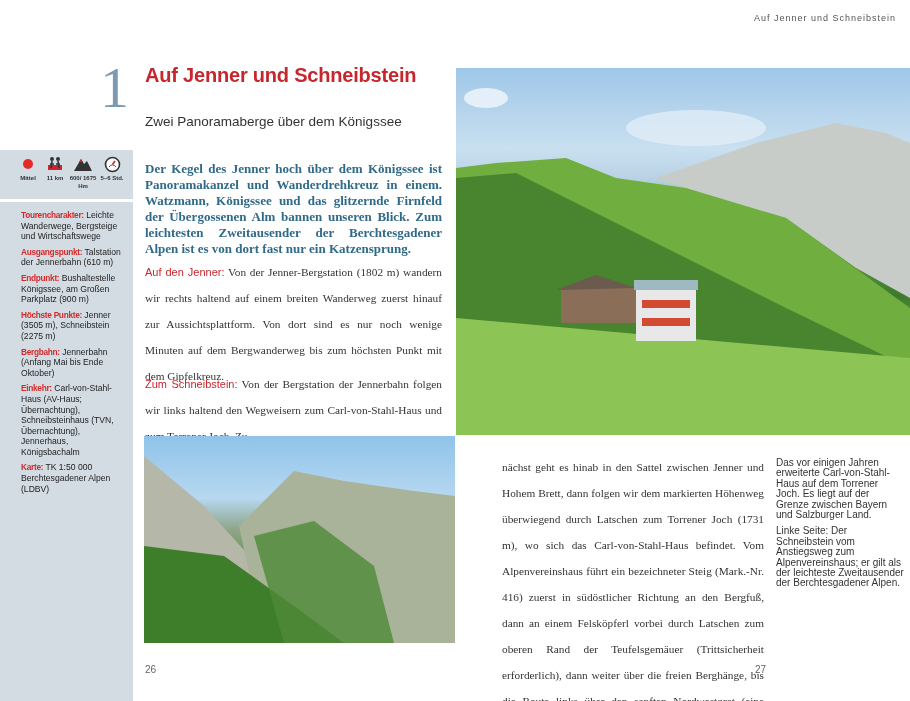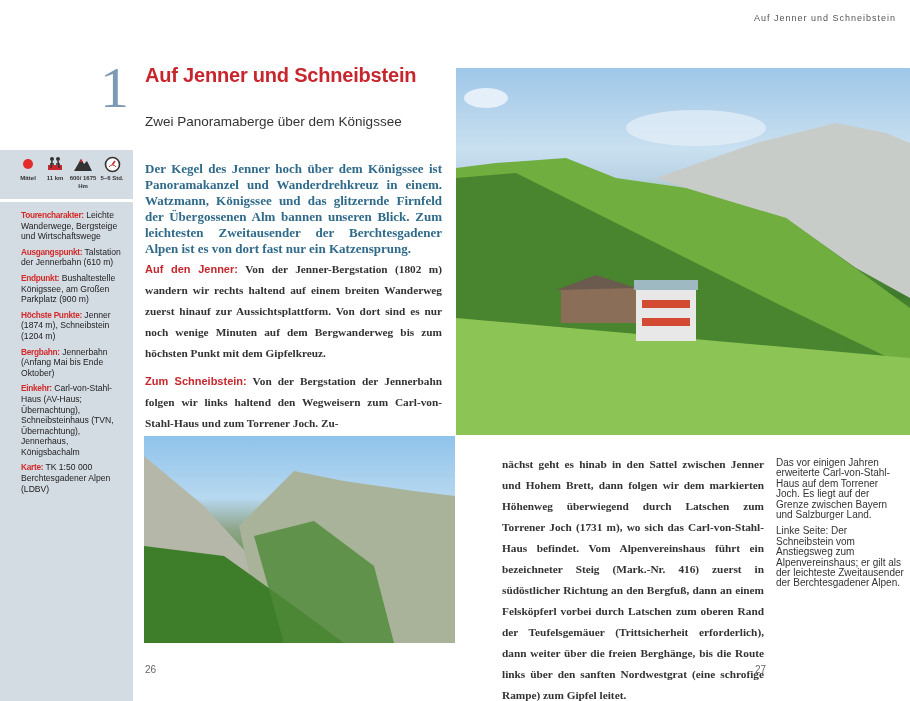--- a/index.html
+++ b/index.html
@@ -16,21 +16,21 @@
   .sidebar { position: absolute; left: 0; top: 150px; width: 133px; height: 551px; background: #d3dbe3; }
   .stats-box { position: absolute; left: 0; top: 150px; width: 133px; height: 52px; background: #d3dbe3; border-radius: 0 10px 0 0; border-bottom: 3px solid #ffffff; }
   .stat { position: absolute; top: 4px; width: 30px; text-align: center; font-size: 6px; color: #333; font-weight: bold; line-height: 8px; }
   .stat .ico { height: 20px; display: flex; align-items: center; justify-content: center; }
   .info { position: absolute; left: 21px; top: 210px; width: 108px; font-size: 8.6px; line-height: 10.6px; color: #222; }
   .info p { margin-bottom: 5px; }
   .info .lbl { color: #d42a2a; font-weight: bold; font-size: 8.3px; letter-spacing: -0.3px; text-align: right; }
 
   
   .lead { position: absolute; left: 145px; top: 161px; width: 297px; font-family: "Liberation Serif", serif; font-weight: bold; font-size: 13px; line-height: 16px; color: #2f6a8a; text-align: justify; }
-  .para { position: absolute; left: 145px; width: 297px; font-family: "Liberation Serif", serif; font-size: 11.3px; line-height: 21px; color: #333; text-align: justify; font-weight: bold; }
+  .para { position: absolute; left: 145px; width: 297px; font-family: "Liberation Serif", serif; font-size: 11.3px; line-height: 26px; color: #333; text-align: justify; }
   .para .lbl { font-family: "Liberation Sans", sans-serif; color: #c7262d; font-size: 11px; }
   .p1 { top: 259px; }
   .p2 { top: 371px; }
   .p3 { left: 502px; top: 454px; width: 262px; }
 
   .caption { position: absolute; left: 776px; top: 458px; width: 128px; font-size: 10px; line-height: 10.4px; color: #333; }
   .caption p { margin-bottom: 6px; }
 
   .pageno { position: absolute; top: 664px; font-size: 10px; color: #666; }
   .pg-left { left: 145px; }
@@ -89,21 +89,21 @@
         </svg>
       </div>
     <div>5–6 Std.</div>
   </div>
 </div>
 
 <div class="info">
   <p><span class="lbl">Tourencharakter:</span><span> Leichte Wanderwege, Bergsteige und Wirtschaftswege</span></p>
   <p><span class="lbl">Ausgangspunkt:</span><span> Talstation der Jennerbahn (610 m)</span></p>
   <p><span class="lbl">Endpunkt:</span><span> Bushaltestelle Königssee, am Großen Parkplatz (900 m)</span></p>
-  <p><span class="lbl">Höchste Punkte:</span><span> Jenner (1874 m), Schneibstein (1204 m)</span></p>
+  <p><span class="lbl">Höchste Punkte:</span><span> Jenner (3505 m), Schneibstein (2275 m)</span></p>
   <p><span class="lbl">Bergbahn:</span><span> Jennerbahn (Anfang Mai bis Ende Oktober)</span></p>
   <p><span class="lbl">Einkehr:</span><span> Carl-von-Stahl-Haus (AV-Haus; Übernachtung), Schneibsteinhaus (TVN, Übernachtung), Jennerhaus, Königsbachalm</span></p>
   <p><span class="lbl">Karte:</span><span> TK 1:50 000 Berchtesgadener Alpen (LDBV)</span></p>
 </div>
 
 <div class="lead">Der Kegel des Jenner hoch über dem Königssee ist Panoramakanzel und Wanderdrehkreuz in einem. Watzmann, Königssee und das glitzernde Firnfeld der Übergossenen Alm bannen unseren Blick. Zum leichtesten Zweitausender der Berchtesgadener Alpen ist es von dort fast nur ein Katzensprung.</div>
 
 <div class="para p1"><span class="lbl">Auf den Jenner:</span><span> Von der Jenner-Bergstation (1802 m) wandern wir rechts haltend auf einem breiten Wanderweg zuerst hinauf zur Aussichtsplattform. Von dort sind es nur noch wenige Minuten auf dem Bergwanderweg bis zum höchsten Punkt mit dem Gipfelkreuz.</span></div>
 <div class="para p2"><span class="lbl">Zum Schneibstein:</span><span> Von der Bergstation der Jennerbahn folgen wir links haltend den Wegweisern zum Carl-von-Stahl-Haus und zum Torrener Joch. Zu-</span></div>
 <div class="para p3">nächst geht es hinab in den Sattel zwischen Jenner und Hohem Brett, dann folgen wir dem markierten Höhenweg überwiegend durch Latschen zum Torrener Joch (1731 m), wo sich das Carl-von-Stahl-Haus befindet. Vom Alpenvereinshaus führt ein bezeichneter Steig (Mark.-Nr. 416) zuerst in südöstlicher Richtung an den Bergfuß, dann an einem Felsköpferl vorbei durch Latschen zum oberen Rand der Teufelsgemäuer (Trittsicherheit erforderlich), dann weiter über die freien Berghänge, bis die Route links über den sanften Nordwestgrat (eine schrofige Rampe) zum Gipfel leitet.</div>

